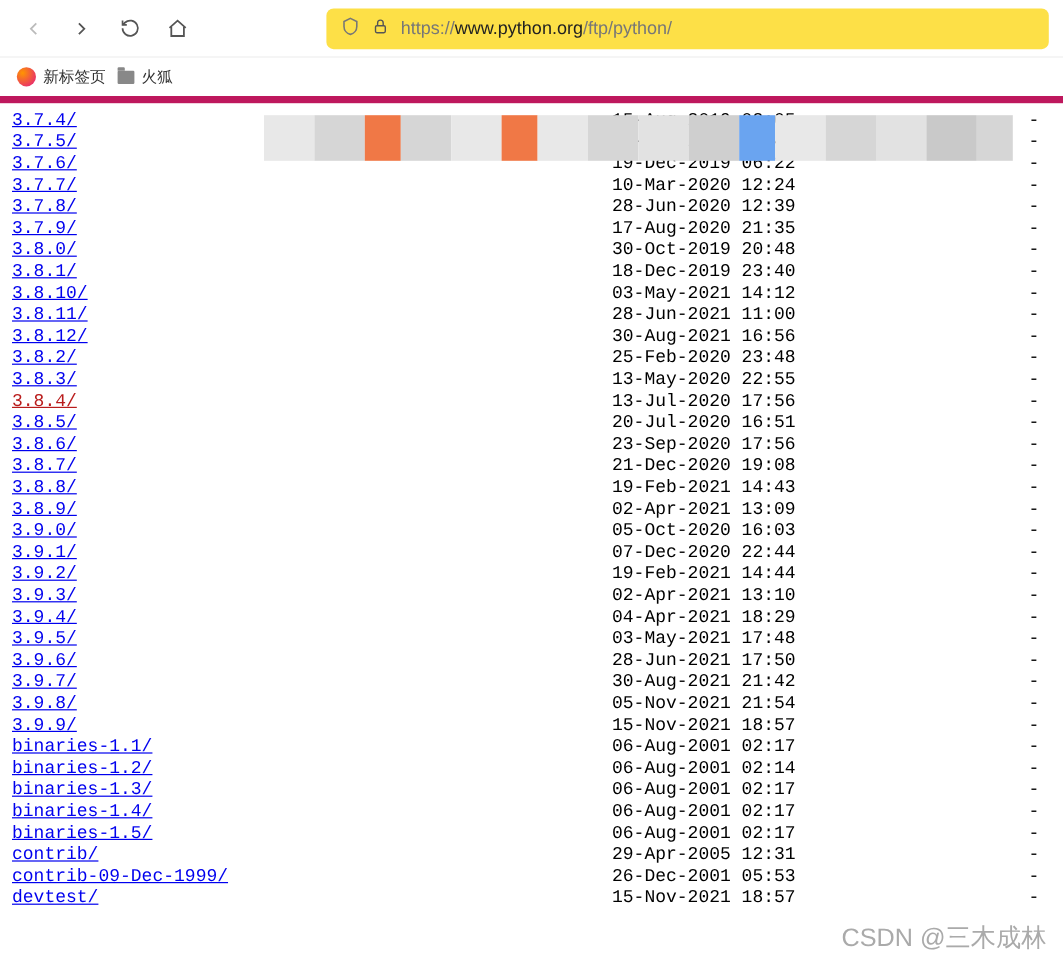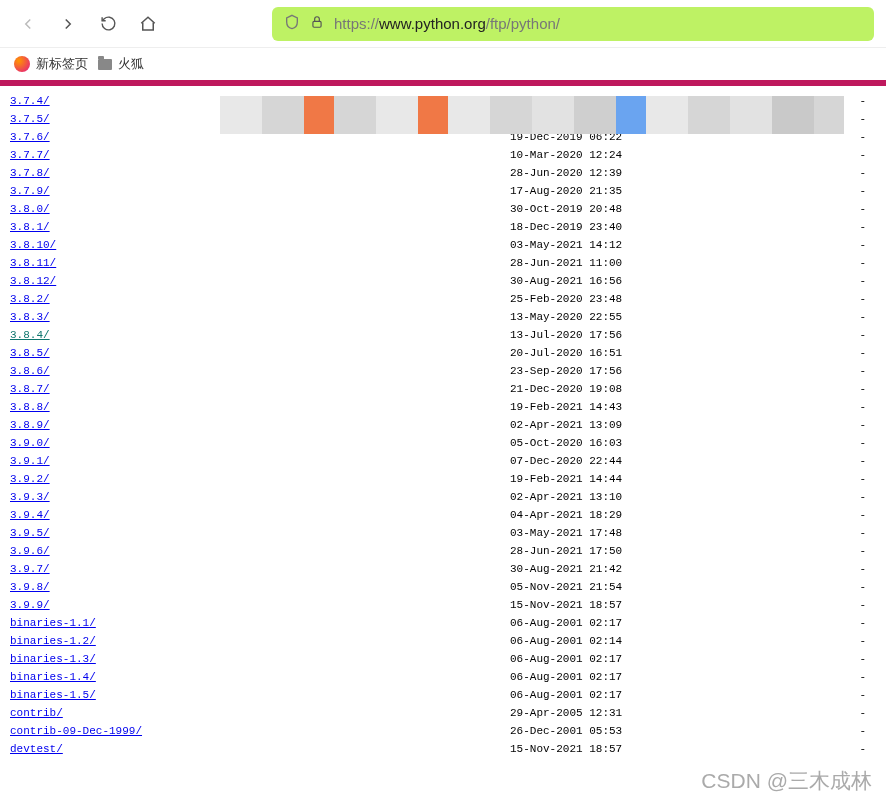--- a/index.html
+++ b/index.html
@@ -25,21 +25,21 @@
       display: flex; align-items: center; justify-content: center;
       color: #555;
       border-radius: 4px;
       cursor: pointer;
     }
     .nav-btn.disabled { color: #bbb; cursor: default; }
     .url-bar {
       flex: 1;
       display: flex;
       align-items: center;
-      background: #bef264;
+      background: #fde047;
       border-radius: 6px;
       height: 34px;
       padding: 0 12px;
       margin-left: 100px;
       color: #5b5b66;
       font-size: 15px;
       gap: 10px;
     }
     .url-bar .url-text { color: #777; }
     .url-bar .url-text .domain { color: #222; }
@@ -76,32 +76,32 @@
     .tab-strip {
       position: absolute;
       left: 220px; right: 0; top: 48px;
       height: 38px;
       display: flex;
       align-items: stretch;
     }
     .tab-strip .tab-chunk { height: 100%; }
     .listing {
       font-family: "Courier New", monospace;
-      font-size: 11px;
+      font-size: 15px;
       line-height: 18px;
       padding: 6px 10px 0 10px;
       white-space: pre;
       color: #000;
     }
     .listing .row { display: flex; }
     .listing a {
       color: #0000ee;
       text-decoration: underline;
     }
-    .listing a.visited { color: #0f766e; }
+    .listing a.visited { color: #b91c1c; }
     .listing .name { width: 500px; }
     .listing .date { width: 280px; }
     .listing .size { flex: 1; text-align: right; padding-right: 10px; }
     .watermark {
       position: absolute;
       right: 14px; bottom: 8px;
       color: #aaa;
       font-size: 21px;
       font-family: sans-serif;
     }

